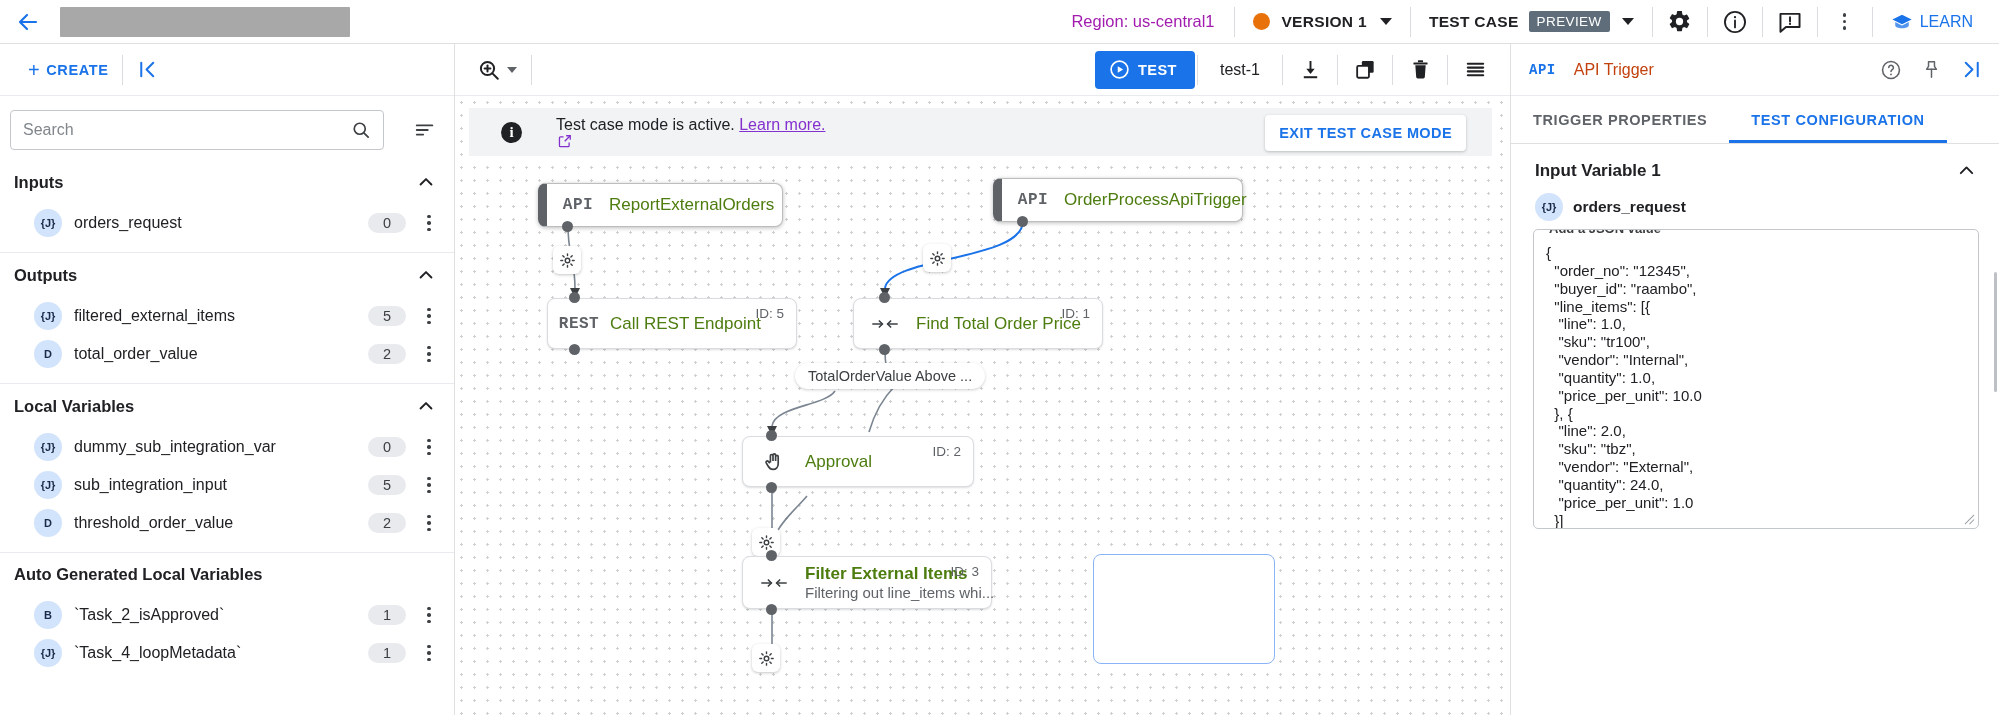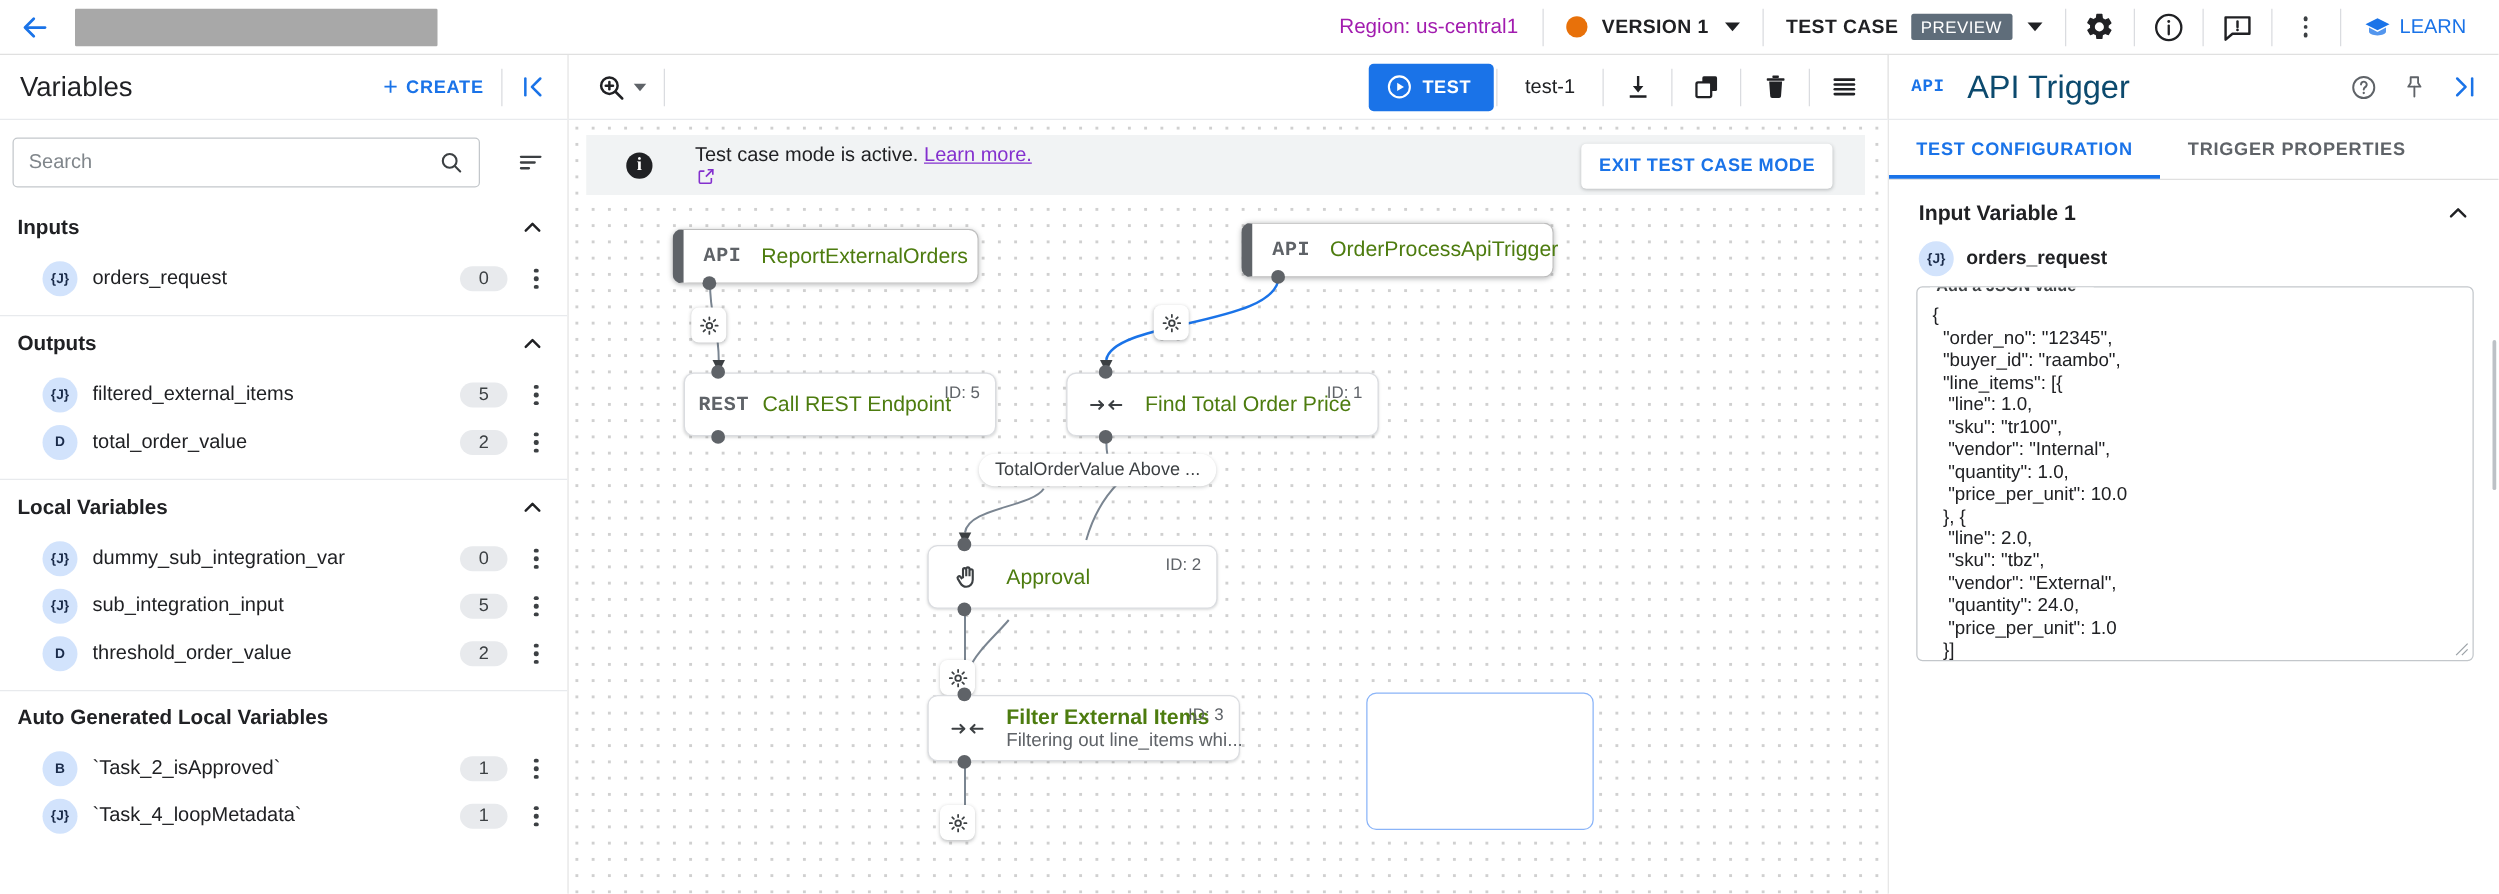--- a/index.html
+++ b/index.html
@@ -182,21 +182,21 @@
   
   .rpanel {
     width: 489px; flex: 0 0 489px; border-left: 1px solid #e0e0e0; background: #fff;
     display: flex; flex-direction: column; min-height: 0;
   }
   .rp-head {
     height: 52px; flex: 0 0 52px; display: flex; align-items: center; padding: 0 8px 0 18px;
     border-bottom: 1px solid #e8eaed;
   }
   .rp-head .api-tag { font-family: "Liberation Mono", monospace; font-size: 14px; font-weight: bold; color: #1a73e8; letter-spacing: .5px; }
-  .rp-title { font-size: 26px; color: #0c4a6e; margin-left: 18px; flex: 1 1 auto; }
+  .rp-title { font-size: 16px; color: #c2410c; margin-left: 18px; flex: 1 1 auto; }
   .rp-icon { width: 40px; height: 40px; display:flex;align-items:center;justify-content:center;cursor:pointer;color:#5f6368;}
   .rp-icon.blue { color: #1a73e8; }
   .rp-tabs { height: 48px; flex: 0 0 48px; display: flex; border-bottom: 1px solid #e0e0e0; }
   .rp-tab {
     padding: 0 22px; display: flex; align-items: center; font-size: 14.5px; font-weight: bold;
     letter-spacing: .6px; color: #5f6368; cursor: pointer; white-space: nowrap;
   }
   .rp-tab.active { color: #1a73e8; box-shadow: inset 0 -3px 0 #1a73e8; }
   .rp-body { flex: 1 1 auto; overflow: hidden; padding: 0 14px; position: relative; }
   .iv-head {
@@ -294,21 +294,20 @@
         </svg>
         <span>LEARN</span>
       </div>
     </div>
   </div>
 
   <div class="bodyrow">
 
     <div class="sidebar">
       <div class="sb-head">
-        <div class="sb-title">Variables</div>
         <div class="create-btn">
           <span class="plus-ico">+</span>
           <span>CREATE</span>
         </div>
         <div class="vdiv"></div>
         <div class="collapse-btn">
           <svg width="23" height="23" viewBox="0 0 24 24" fill="none" stroke="#1a73e8" stroke-width="2.1" stroke-linecap="round" stroke-linejoin="round">
             <line x1="5.5" y1="5" x2="5.5" y2="19"></line>
               <polyline points="18,5 11,12 18,19"></polyline>
           </svg>
@@ -575,21 +574,21 @@
               <line x1="29" y1="9" x2="18" y2="9"></line>
                 <polyline points="21.5,5.5 18,9 21.5,12.5"></polyline>
             </svg>
           </span>
           <span class="nbody"><span class="ntitle">Find Total Order Price</span></span>
           <span class="nid">ID: 1</span>
         </div>
         <span class="port" style="left:424px;top:196px"></span>
         <span class="port" style="left:424px;top:248px"></span>
 
-        <div class="edge-label" style="left:328px;top:267px">TotalOrderValue Above ...</div>
+        <div class="edge-label" style="left:340px;top:267px">TotalOrderValue Above ...</div>
 
         <div class="node" style="left:287px;top:340px;width:232px;height:51px">
           <span class="nico">
             <svg width="24" height="24" viewBox="0 0 24 24" fill="none" stroke="#3c4043" stroke-width="1.7" stroke-linejoin="round">
               <path d="M8.4 12.5V5.8a1.3 1.3 0 012.6 0v5.2m0-5.8a1.3 1.3 0 012.6 0v5.8m0-4.3a1.3 1.3 0 012.6 0v7.1c0 3.2-2.2 5.6-5.2 5.6-2.4 0-3.7-1.2-4.8-3.1l-2-3.4a1.3 1.3 0 012.1-1.5l1.5 1.8"></path>
             </svg>
           </span>
           <span class="nbody"><span class="ntitle">Approval</span></span>
           <span class="nid">ID: 2</span>
         </div>
@@ -649,22 +648,22 @@
         </span>
         <span class="rp-icon blue">
           <svg width="23" height="23" viewBox="0 0 24 24" fill="none" stroke="#1a73e8" stroke-width="2.1" stroke-linecap="round" stroke-linejoin="round">
             <polyline points="6,5 13,12 6,19"></polyline>
               <line x1="18.5" y1="5" x2="18.5" y2="19"></line>
           </svg>
         </span>
       </div>
 
       <div class="rp-tabs">
+        <div class="rp-tab">TRIGGER PROPERTIES</div>
         <div class="rp-tab active">TEST CONFIGURATION</div>
-        <div class="rp-tab">TRIGGER PROPERTIES</div>
       </div>
 
       <div class="rp-body">
         <div class="iv-head">
           <span class="lbl">Input Variable 1</span>
           <svg width="21" height="21" viewBox="0 0 24 24" fill="none" stroke="#202124" stroke-width="2.2" stroke-linecap="round" stroke-linejoin="round">
             <polyline points="5.5,15 12,8.5 18.5,15"></polyline>
           </svg>
         </div>
 

